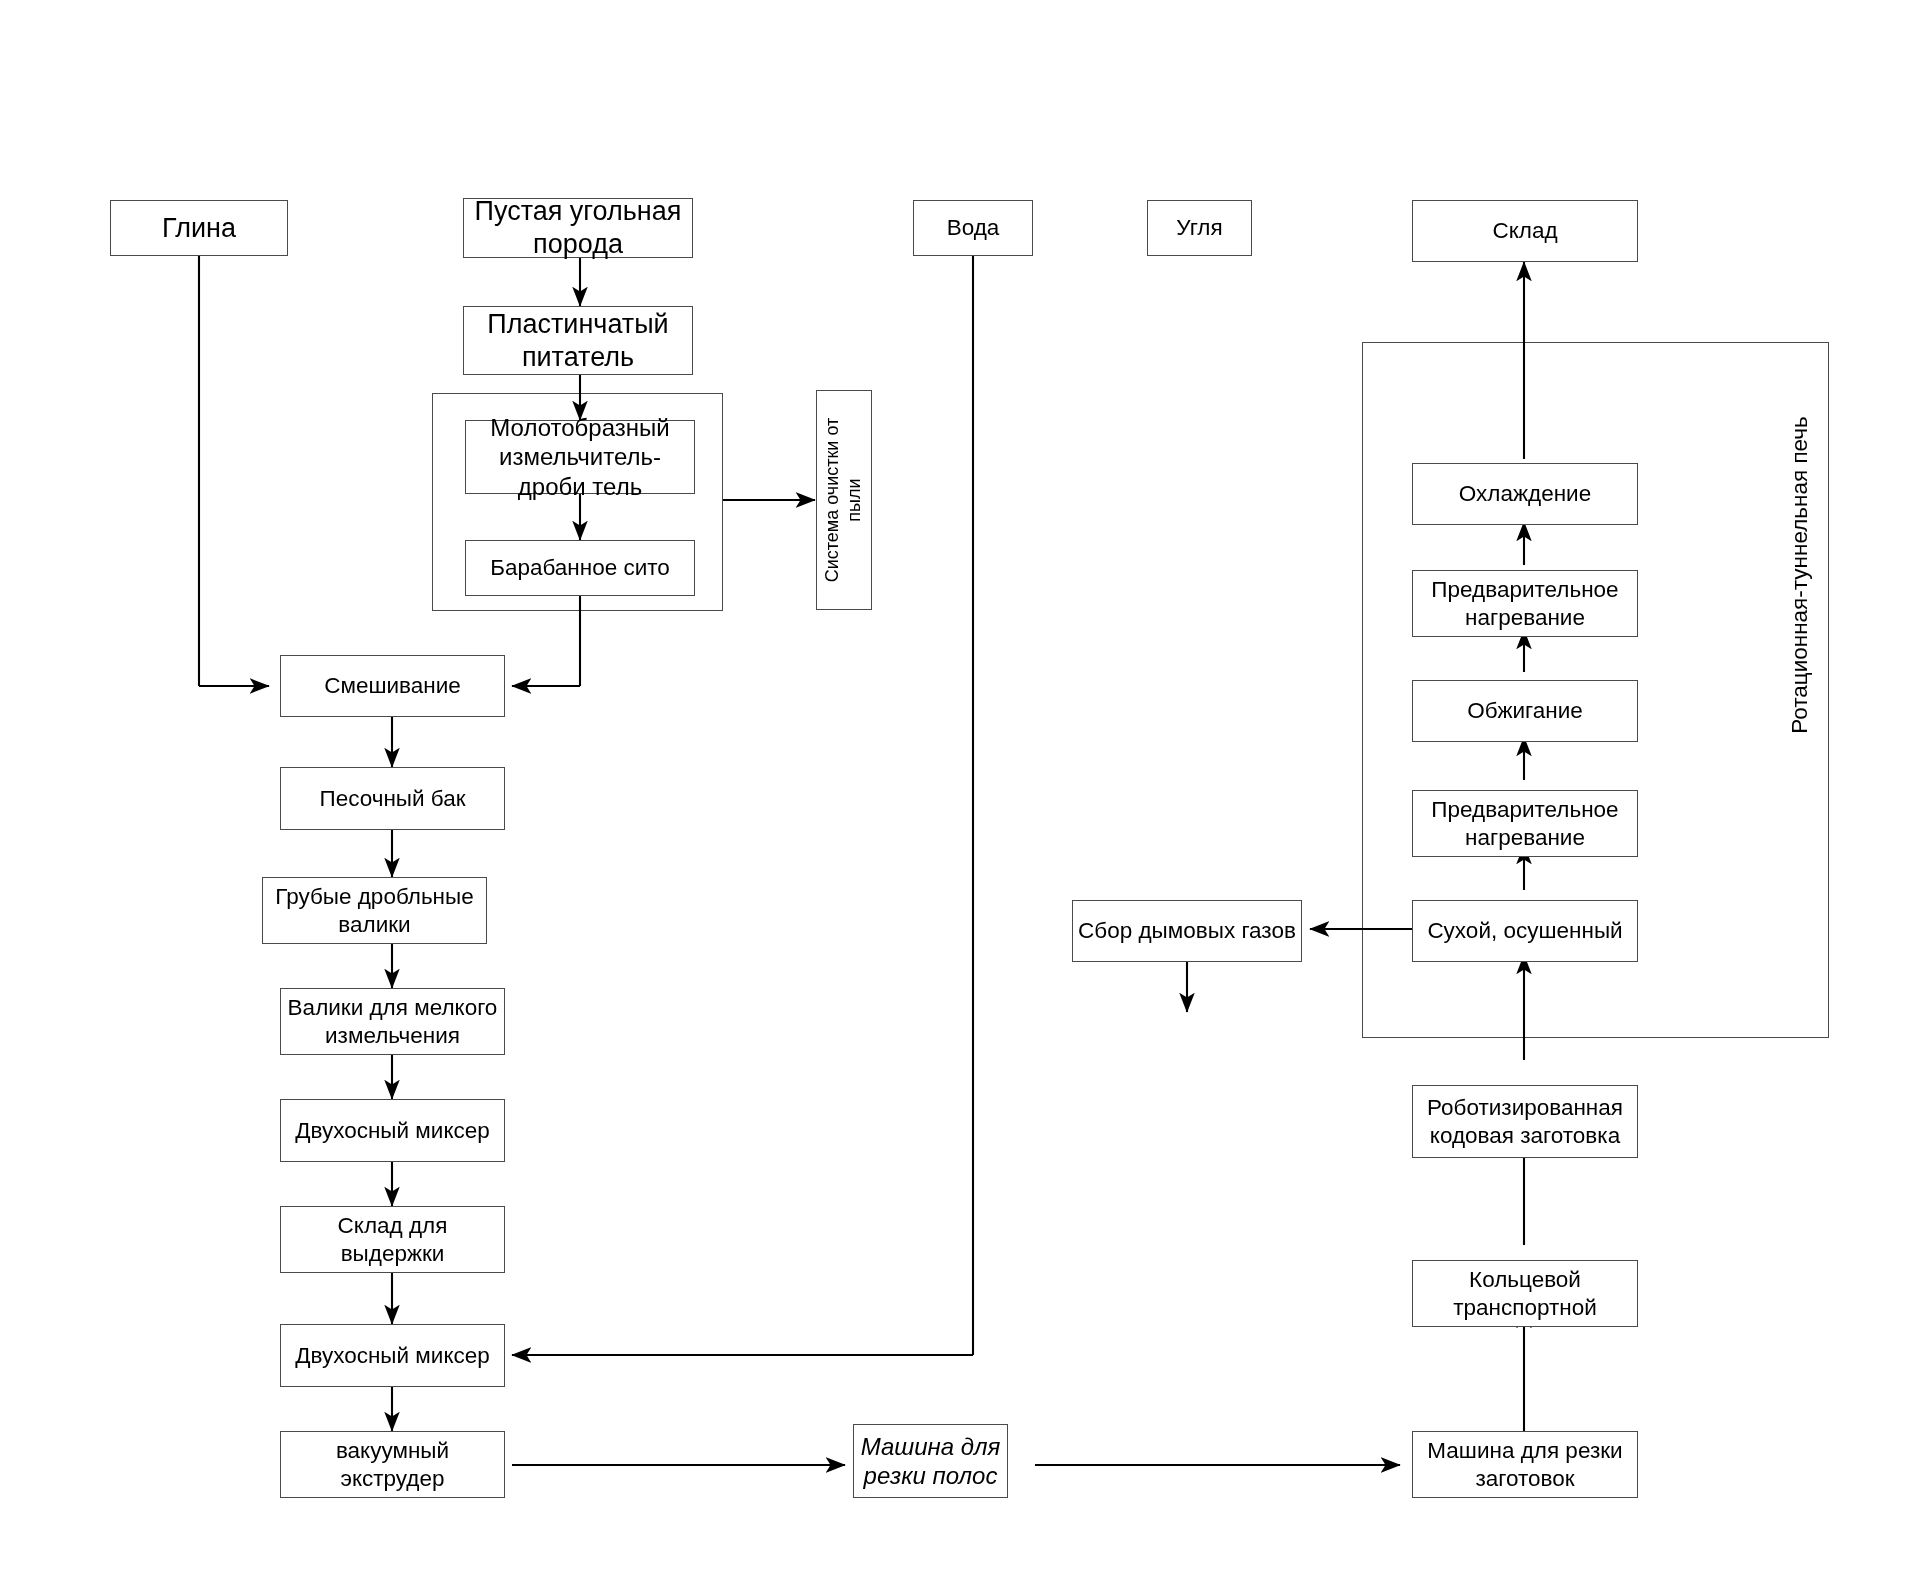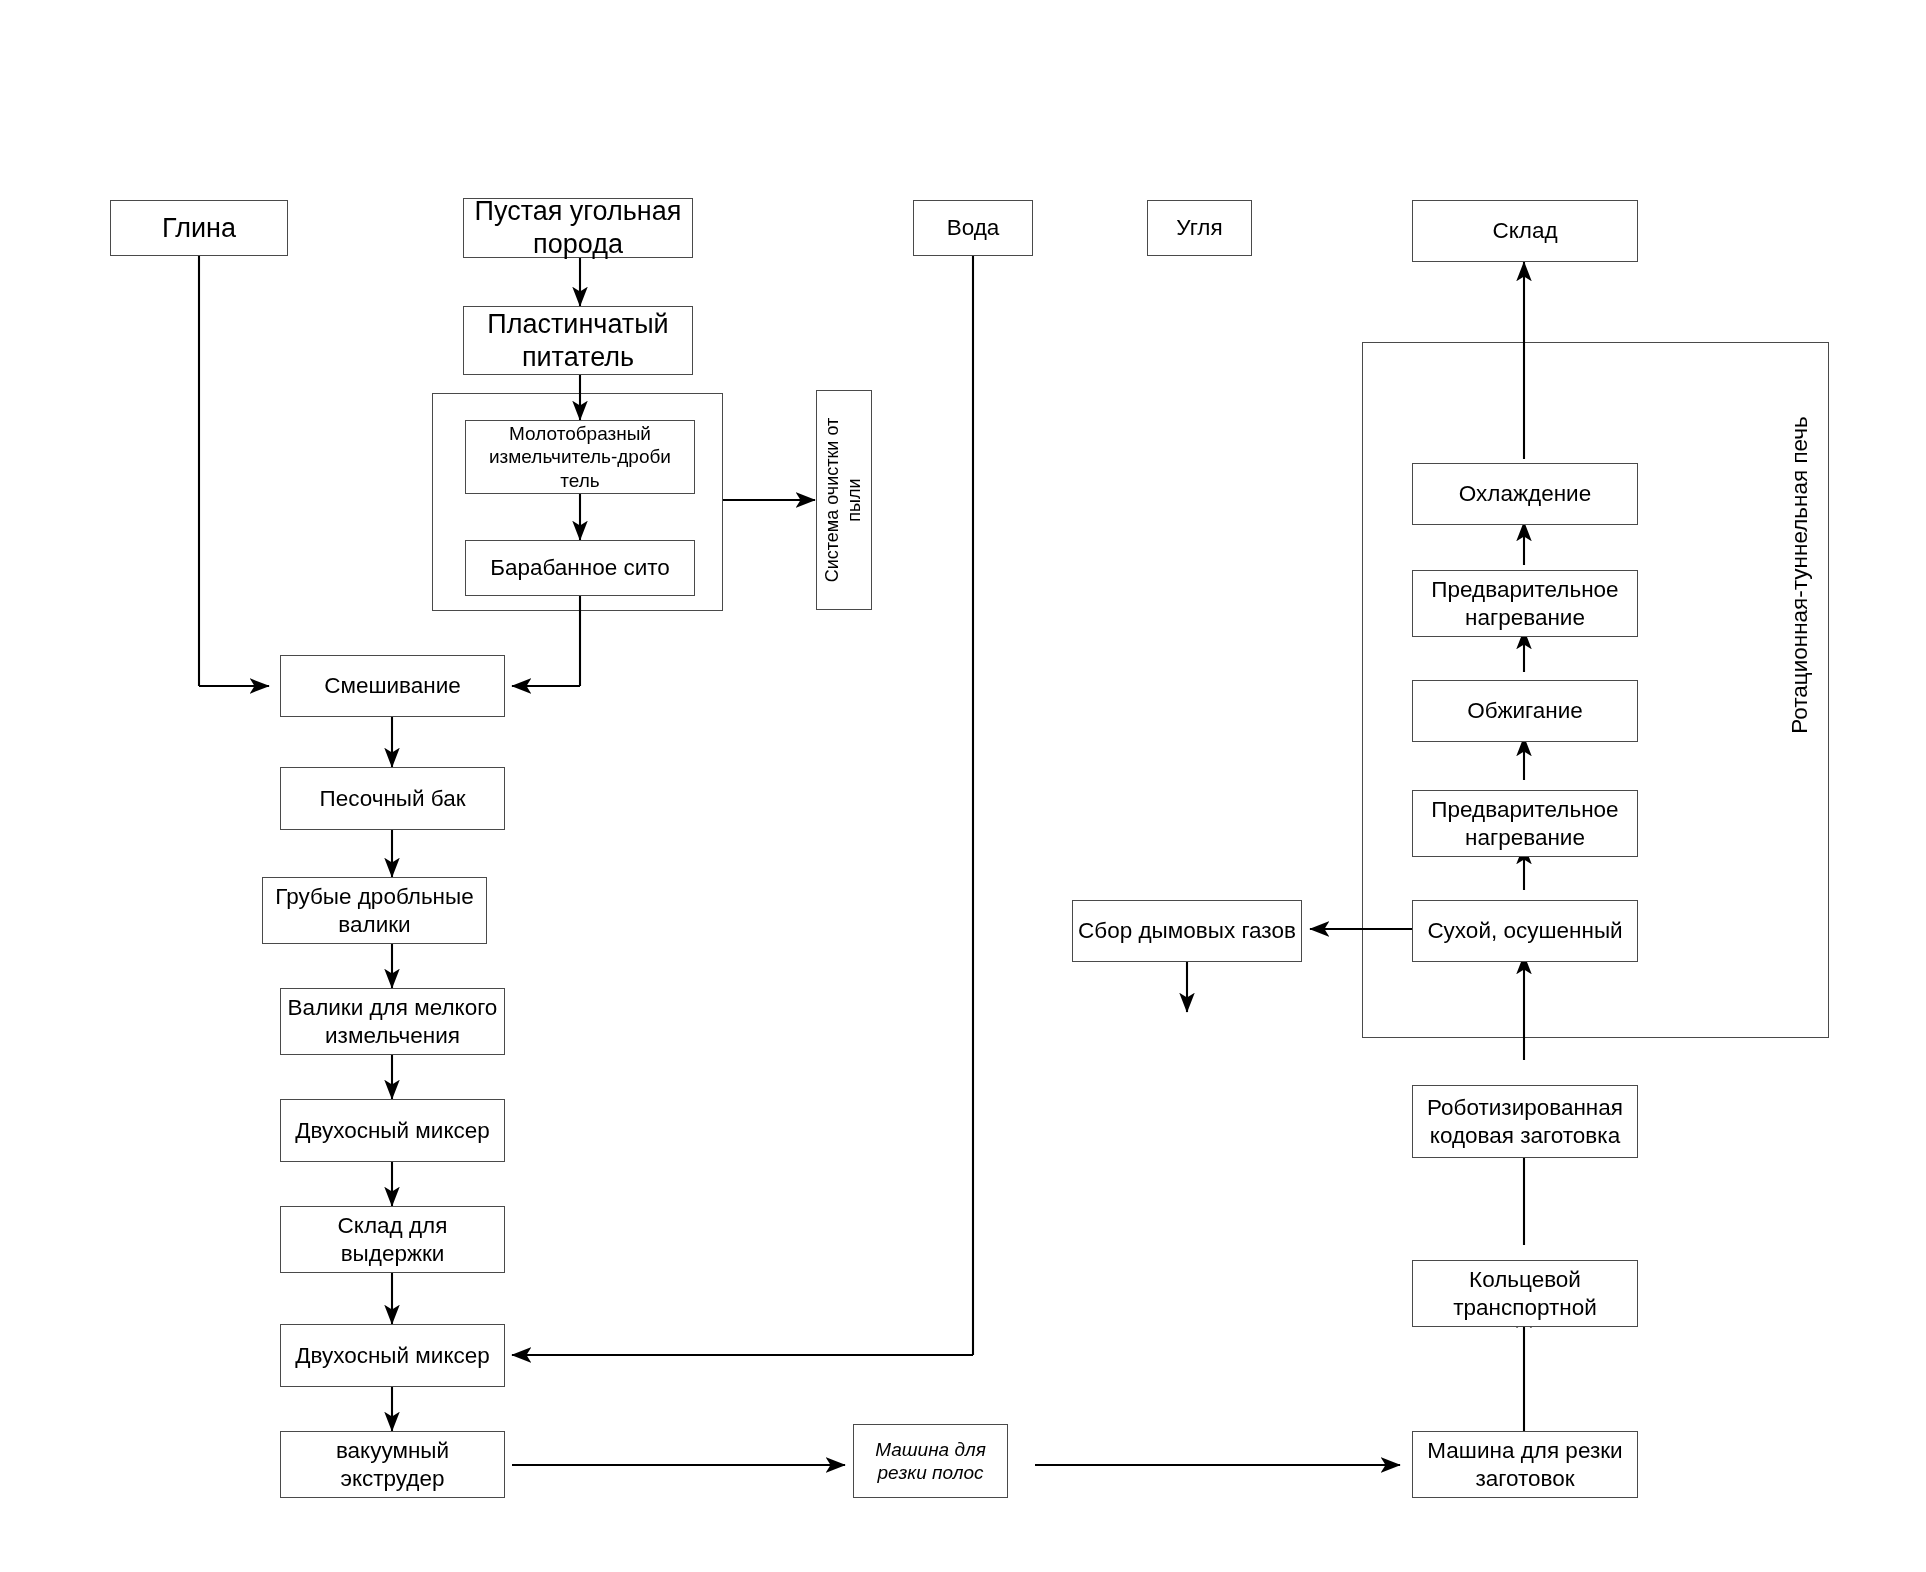--- a/index.html
+++ b/index.html
@@ -71,21 +71,21 @@
     color: #000;
   }
   svg.wires {
     position: absolute;
     left: 0; top: 0;
     width: 1926px;
     height: 1572px;
     z-index: 2;
     pointer-events: none;
   }
-  .fs20 { font-size: 19px; }
+  .fs20 { font-size: 24px; }
   .fs22 { font-size: 22.5px; }
   .fs26 { font-size: 27px; }
   .fs17 { font-size: 18px; }
 </style>
 </head>
 <body>
 
 <div id="canvas">
 
   <div class="group-box" style="left:432px; top:393px; width:291px; height:218px;"></div>

